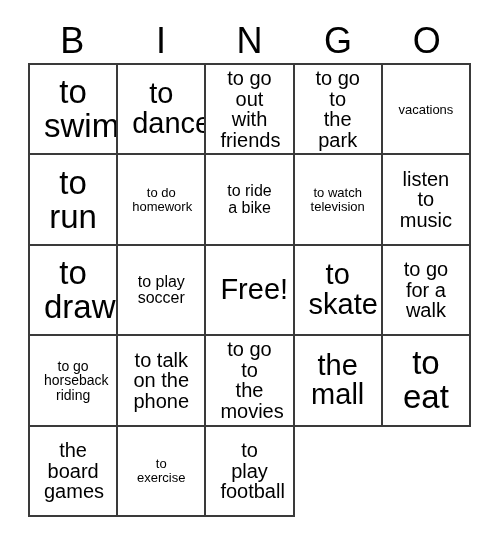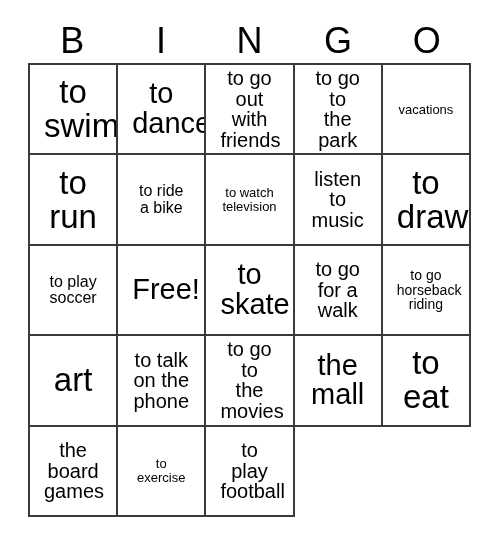--- a/index.html
+++ b/index.html
@@ -116,20 +116,24 @@
 park</span>
       </div>
       <div class="bingo-cell">
         <span class="cell-text fs-s">vacations</span>
       </div>
       <div class="bingo-cell">
         <span class="cell-text fs-xxl">to
 run</span>
       </div>
       <div class="bingo-cell">
+        <span class="cell-text fs-s">to do
+homework</span>
+      </div>
+      <div class="bingo-cell">
         <span class="cell-text fs-l">to ride
 a bike</span>
       </div>
       <div class="bingo-cell">
         <span class="cell-text fs-s">to watch
 television</span>
       </div>
       <div class="bingo-cell">
         <span class="cell-text fs-m">listen
 to
@@ -154,23 +158,20 @@
         <span class="cell-text fs-m">to go
 for a
 walk</span>
       </div>
       <div class="bingo-cell">
         <span class="cell-text fs-xs">to go
 horseback
 riding</span>
       </div>
       <div class="bingo-cell">
-        <span class="cell-text fs-xxl">art</span>
-      </div>
-      <div class="bingo-cell">
         <span class="cell-text fs-m">to talk
 on the
 phone</span>
       </div>
       <div class="bingo-cell">
         <span class="cell-text fs-m">to go to
 the
 movies</span>
       </div>
       <div class="bingo-cell">

